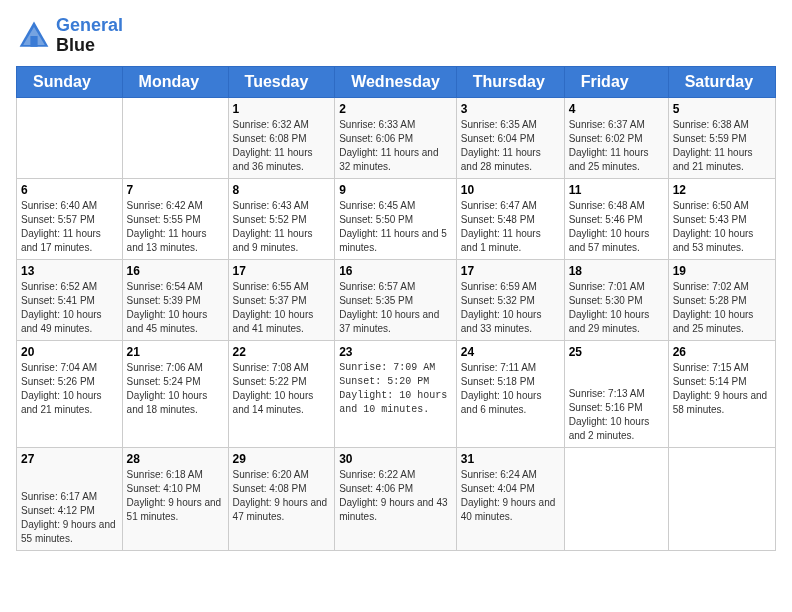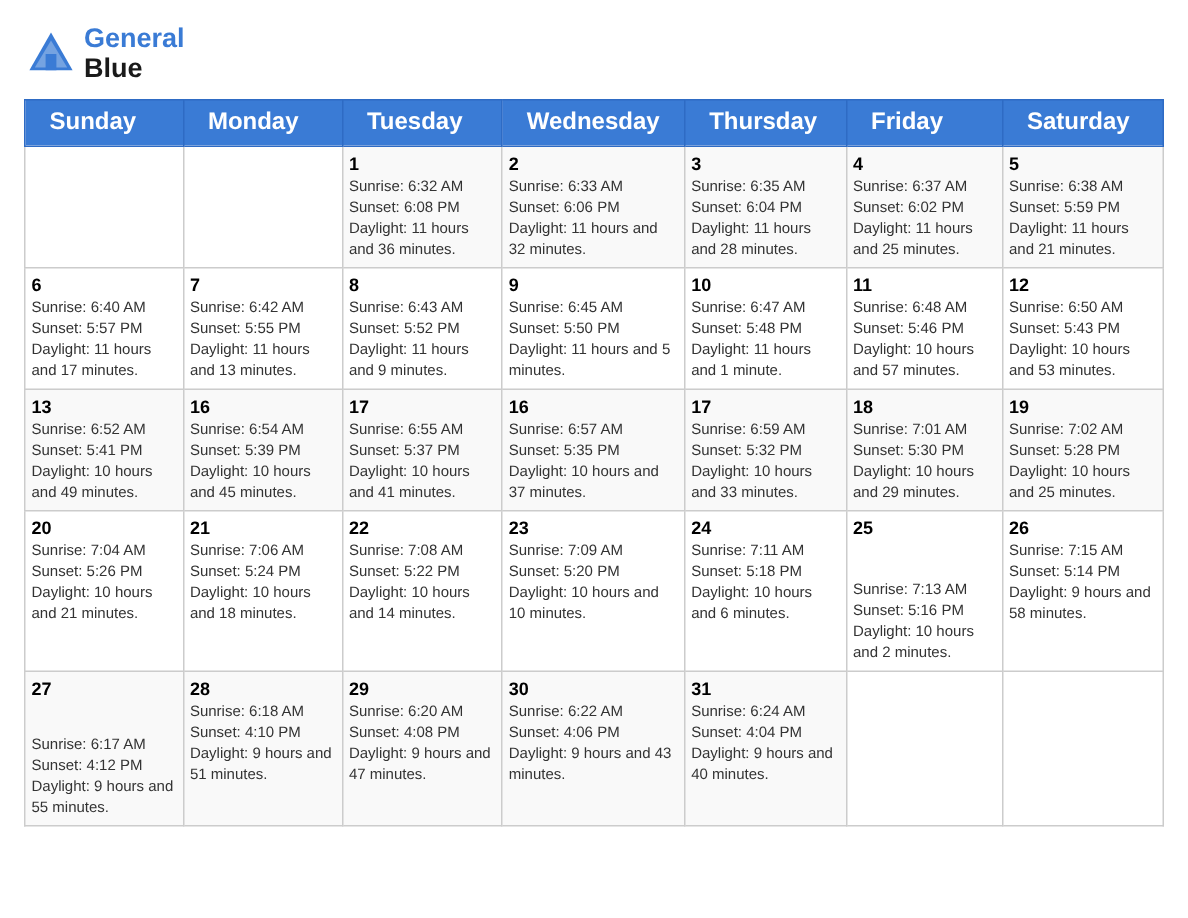--- a/index.html
+++ b/index.html
@@ -254,21 +254,21 @@
 Daylight: 10 hours and 18 minutes.</div>
         </td>
         <td>
           <span class="day-num">22</span>
           <div class="day-info" style="white-space: pre-line;">Sunrise: 7:08 AM
 Sunset: 5:22 PM
 Daylight: 10 hours and 14 minutes.</div>
         </td>
         <td>
           <span class="day-num">23</span>
-          <div class="day-info" style="white-space: pre-line;">Sunrise: 7:09 AM
+          <div class="day-info" style="white-space: pre-line; font-family: Liberation Mono, monospace;">Sunrise: 7:09 AM
 Sunset: 5:20 PM
 Daylight: 10 hours and 10 minutes.</div>
         </td>
         <td>
           <span class="day-num">24</span>
           <div class="day-info" style="white-space: pre-line;">Sunrise: 7:11 AM
 Sunset: 5:18 PM
 Daylight: 10 hours and 6 minutes.</div>
         </td>
         <td>

